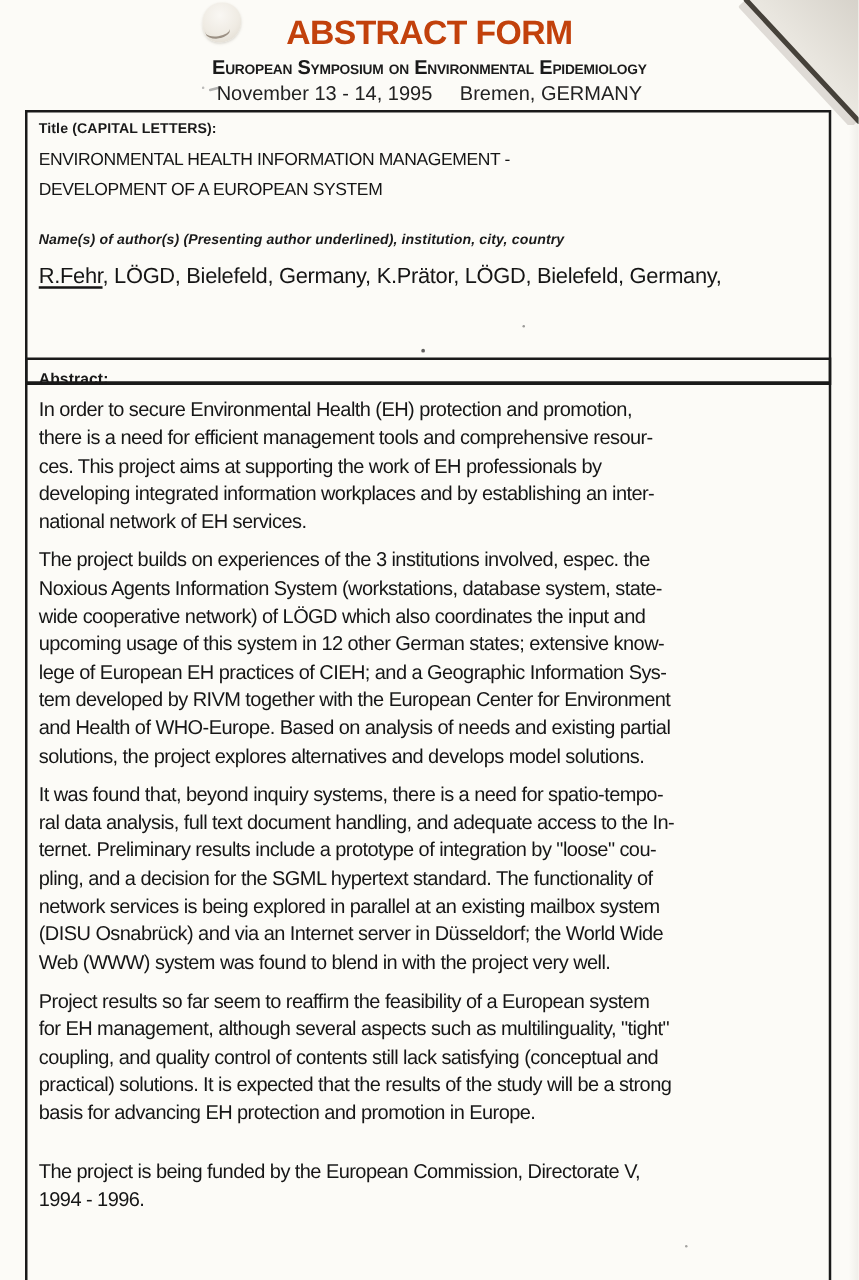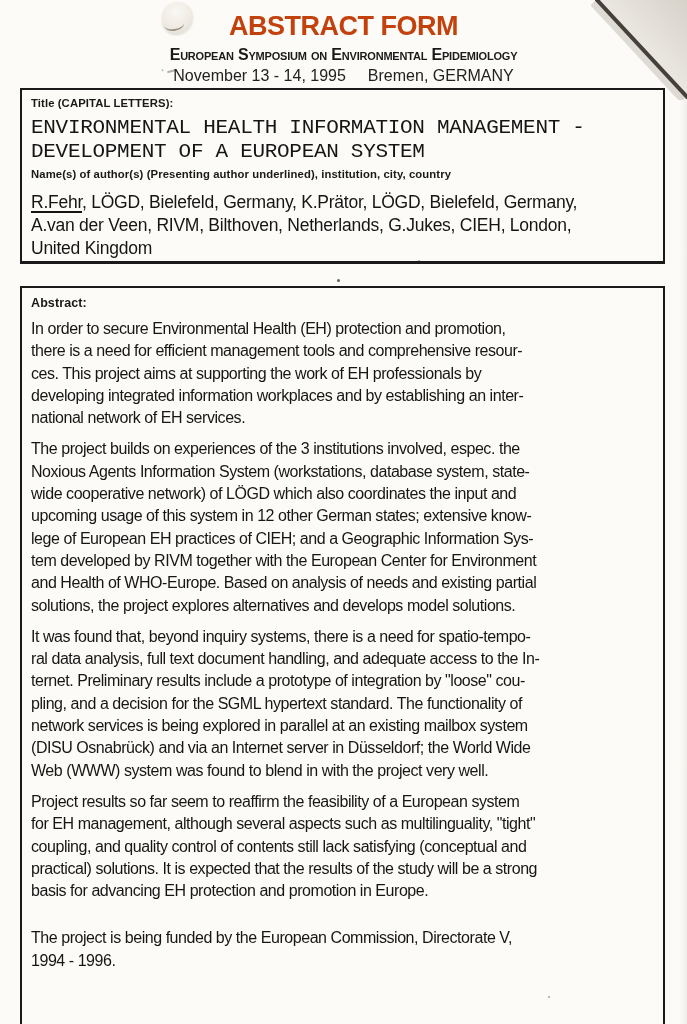--- a/index.html
+++ b/index.html
@@ -31,34 +31,33 @@
   .dateline { margin-top: 1px; font-size: 16px; line-height: 18px; color: #222; }
   .dateline .loc { margin-left: 22px; margin-top: 23px; }
 
   
   .box {
     position: absolute; left: 20px; width: 645px;
     border: 2px solid #1a1a1a; border-bottom-width: 3px;
     box-sizing: border-box;
     background: transparent;
   }
-  .title-box { top: 88px; height: 176px; padding: 7px 8px 0 9px; }
+  .title-box { top: 88px; height: 220px; padding: 7px 8px 0 9px; }
   .abstract-box { top: 286px; height: 892px; padding: 8px 8px 0 9px; }
 
   .small-label { font-size: 11.3px; font-weight: 700; letter-spacing: 0.1px; color: #191919; }
 
   .doc-title {
     margin-top: 7px;
-    font-size: 21px; line-height: 23.5px;
+    font-size: 14px; line-height: 23.5px;
     letter-spacing: -0.3px;
     white-space: pre-line;
     color: #151515;
-    font-family: Liberation Mono, monospace;
   }
-  .authors-label { margin-top: 5px; }
+  .authors-label { margin-top: 23px; font-style: italic; }
   .authors {
     margin-top: 11px;
     font-size: 17.5px; line-height: 23px;
     letter-spacing: -0.25px;
     color: #151515;
   }
   .authors .rest-lines { white-space: pre-line; }
   .presenting { text-decoration: underline; text-underline-offset: 2.5px; text-decoration-thickness: 1.5px; text-align: right; }
 
   .abstract-label { font-size: 12.5px; }
@@ -141,22 +140,20 @@
     </div>
   </div>
 
   <div class="box title-box">
     <div class="small-label">Title (CAPITAL LETTERS):</div>
     <div class="doc-title">ENVIRONMENTAL HEALTH INFORMATION MANAGEMENT -
 DEVELOPMENT OF A EUROPEAN SYSTEM</div>
     <div class="small-label authors-label">Name(s) of author(s) (Presenting author underlined), institution, city, country</div>
     <div class="authors">
       <div><span class="presenting">R.Fehr</span><span>, LÖGD, Bielefeld, Germany, K.Prätor, LÖGD, Bielefeld, Germany,</span></div>
-      <div class="rest-lines">A.van der Veen, RIVM, Bilthoven, Netherlands, G.Jukes, CIEH, London,
-United Kingdom</div>
     </div>
   </div>
 
   <div class="box abstract-box">
     <div class="small-label abstract-label">Abstract:</div>
     <p class="para first">In order to secure Environmental Health (EH) protection and promotion,
 there is a need for efficient management tools and comprehensive resour-
 ces. This project aims at supporting the work of EH professionals by
 developing integrated information workplaces and by establishing an inter-
 national network of EH services.</p>

